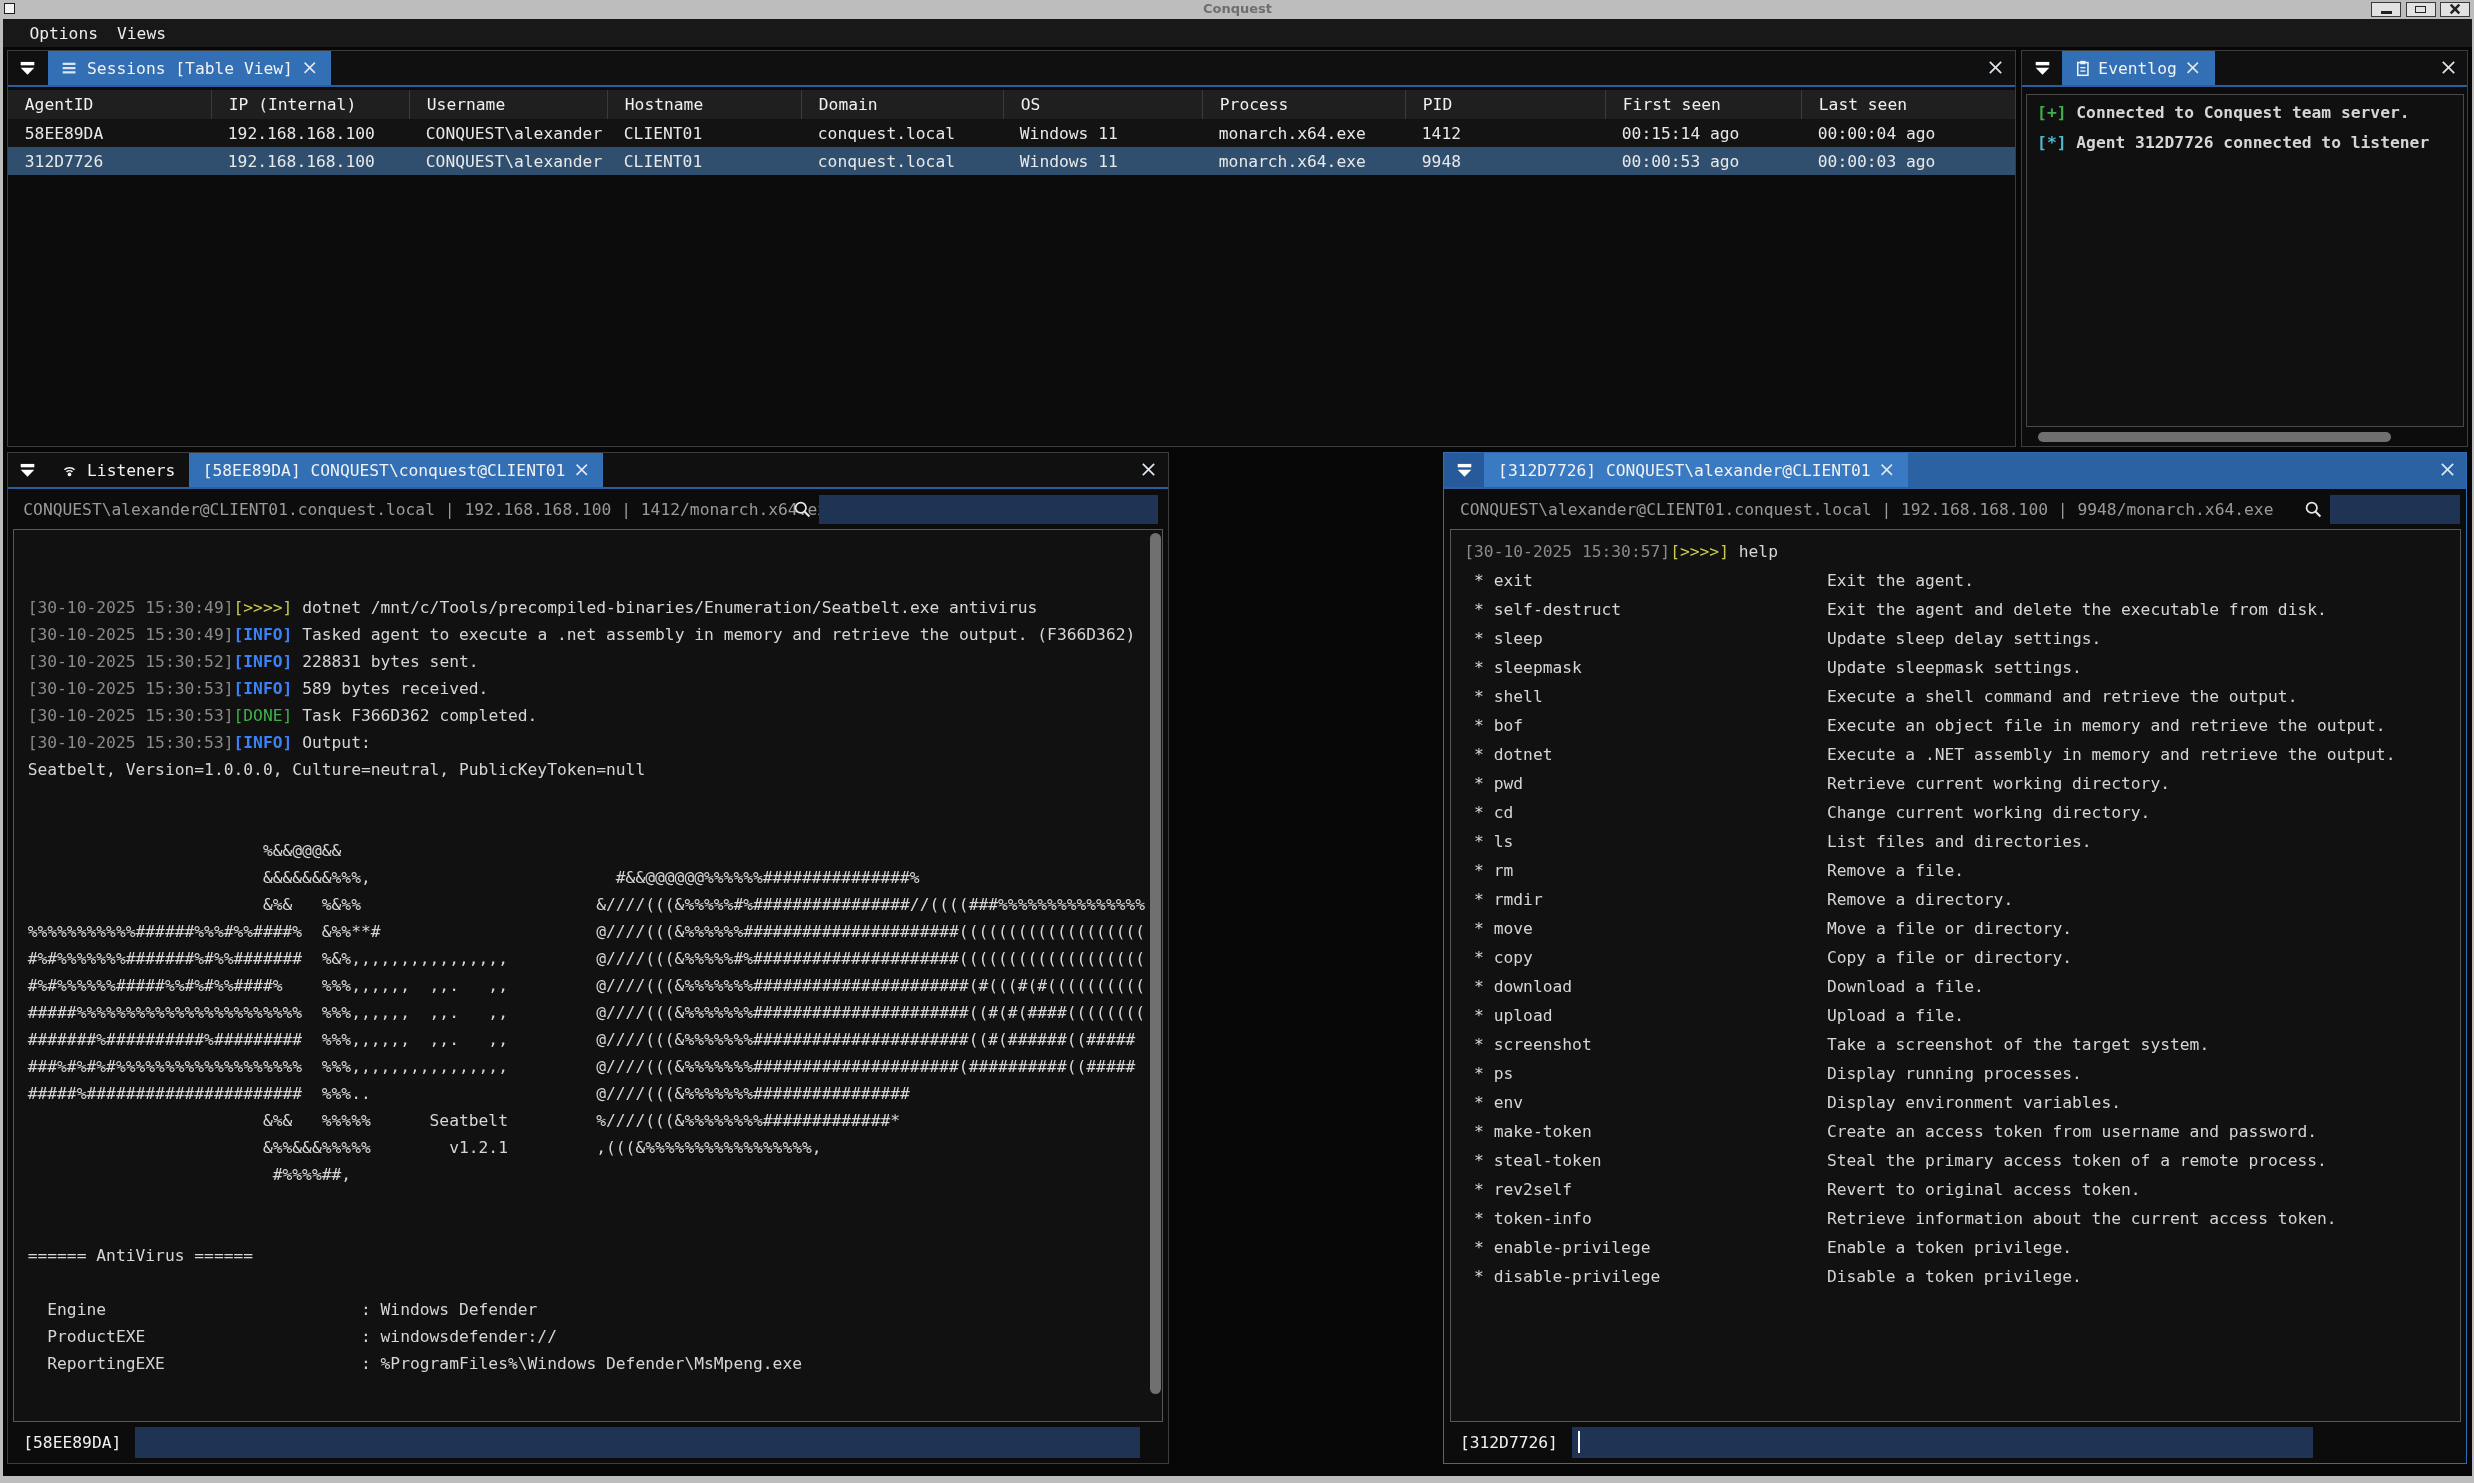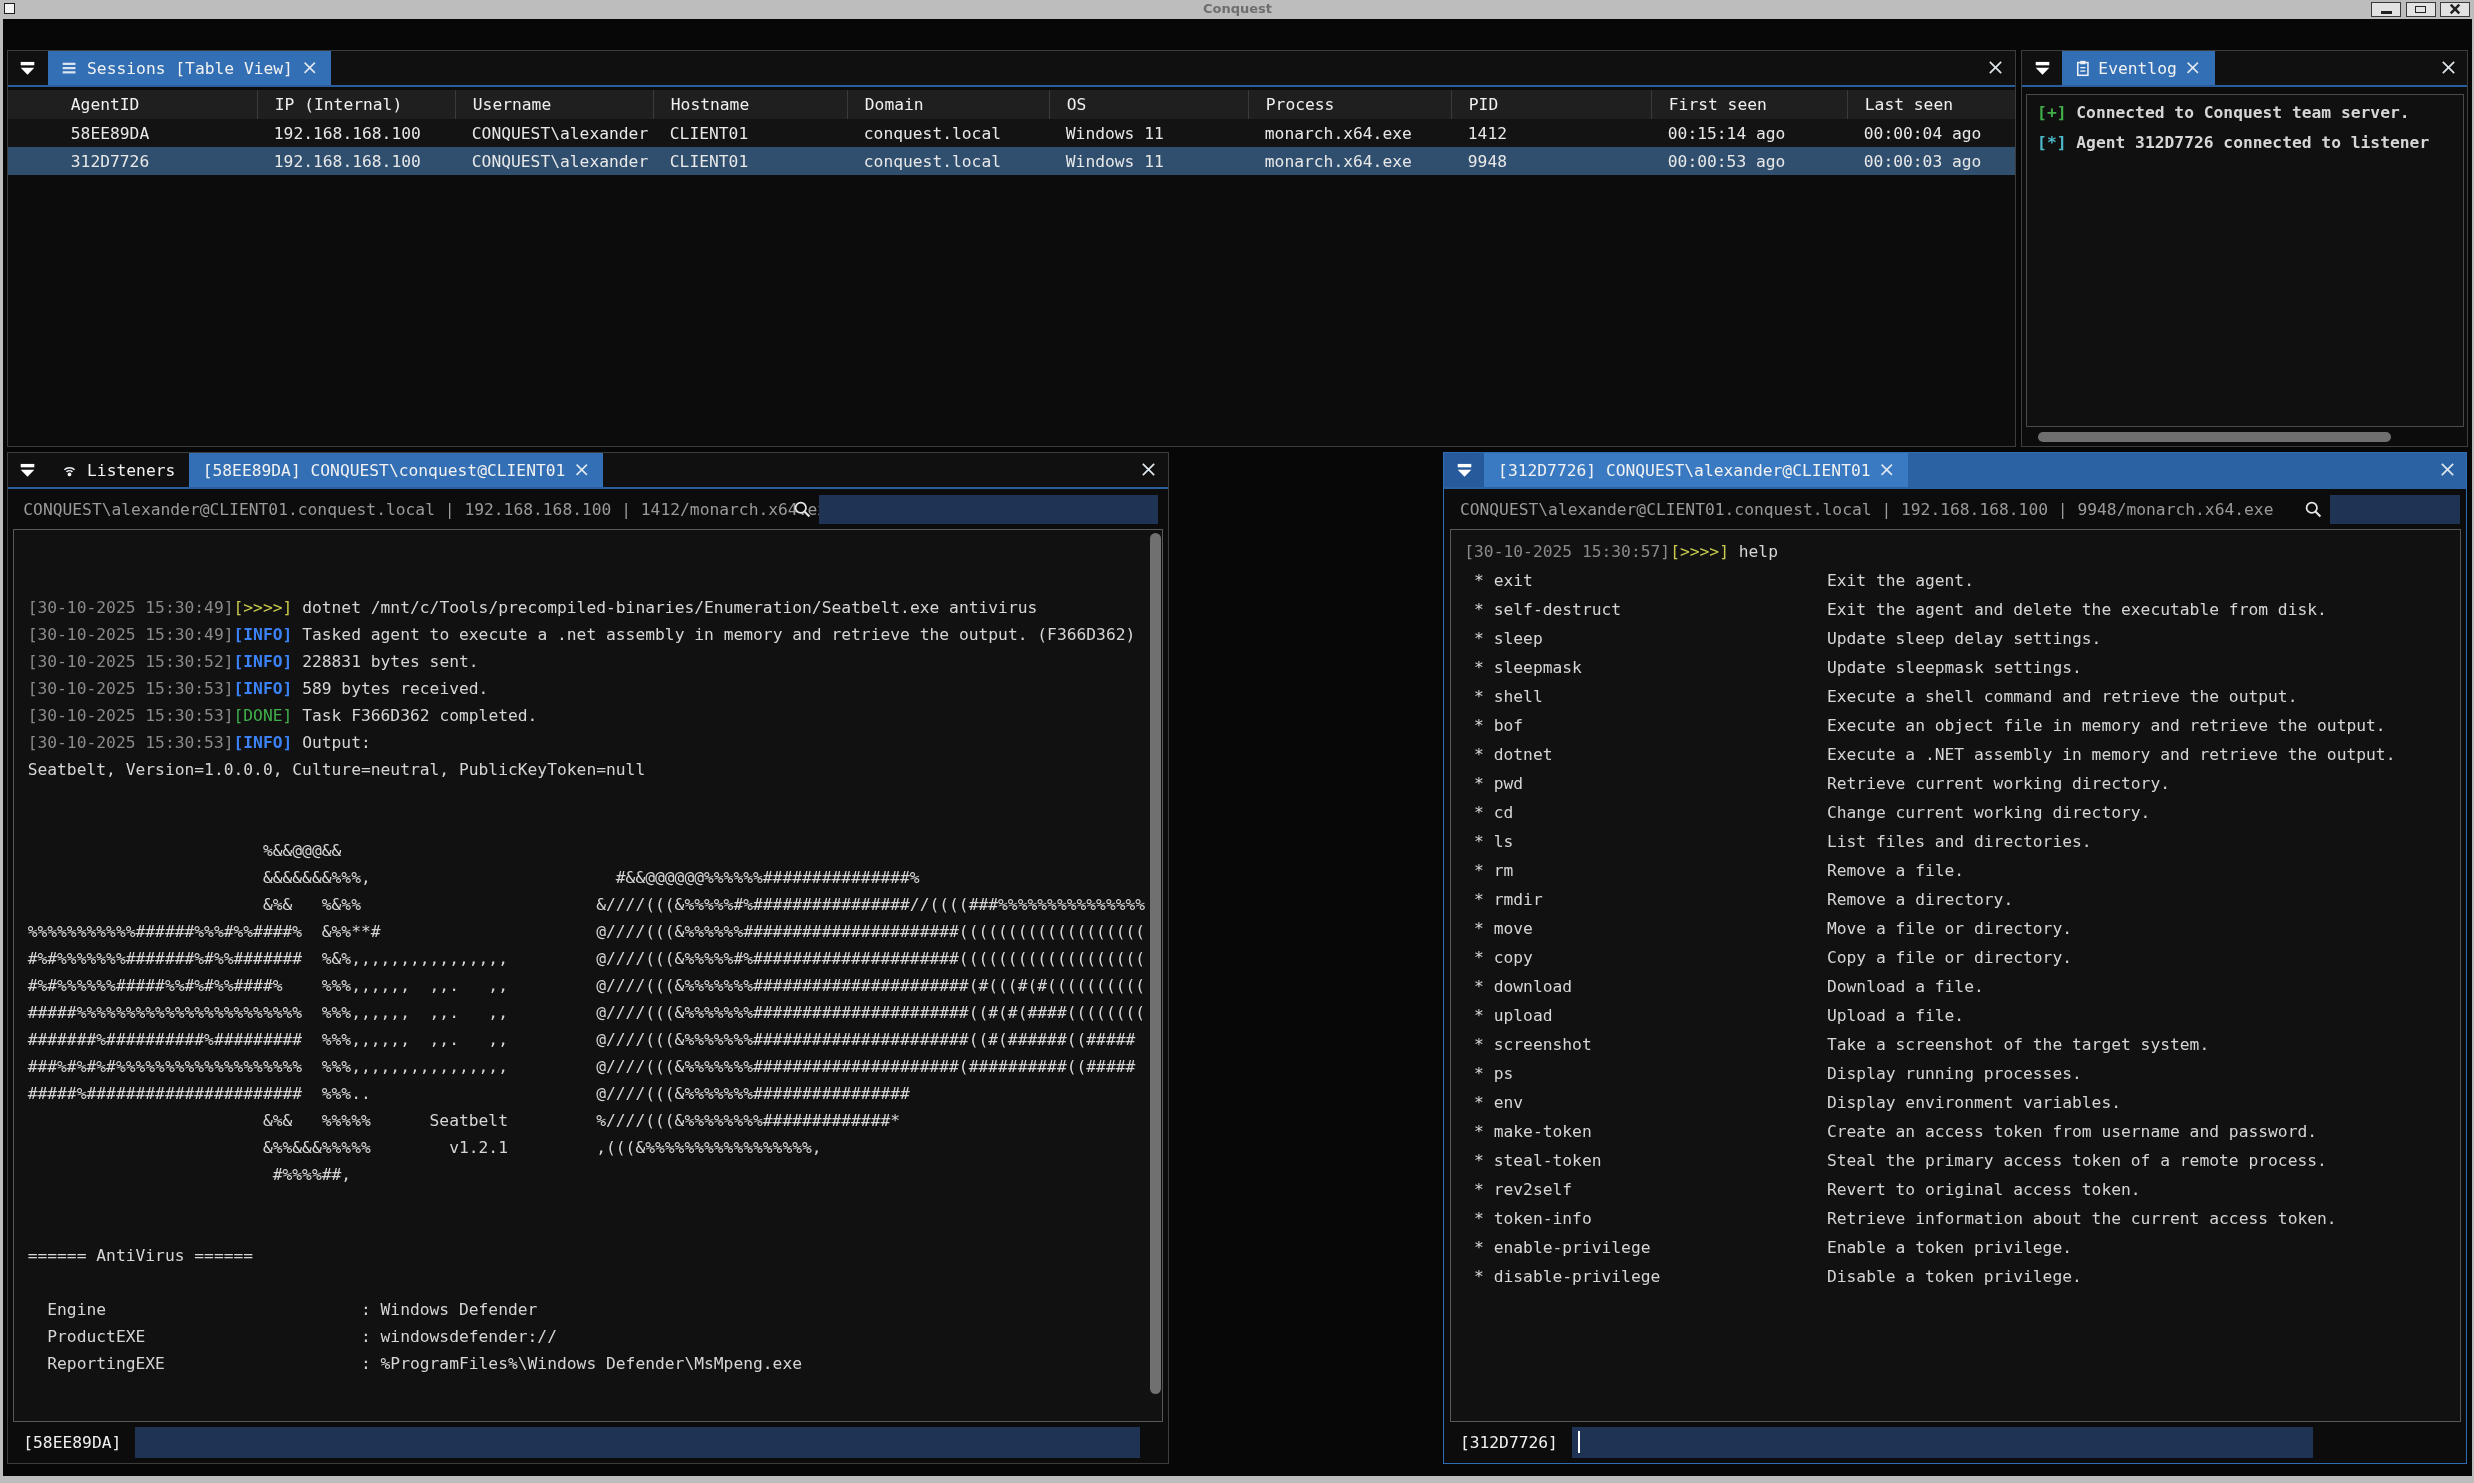--- a/index.html
+++ b/index.html
@@ -27,21 +27,21 @@
           border-bottom:2.6px solid #2a5e9e;}
   .focused .tabbar{background:#2b62a4;border-bottom-color:#2b62a4;text-align:center;}
   .dd{width:40px;display:flex;align-items:center;justify-content:center;}
   .focused .dd{background:#265a9b;}
   .tab{display:flex;align-items:center;gap:8.6px;padding:0 13.7px;font-size:16.3px;color:#f2f2f2;white-space:pre;}
   .tab.active{background:#336fb4;}
   .focused .tab.active{background:#3a7ac2;}
   .pclose{position:absolute;right:10.3px;top:0;height:32px;display:flex;align-items:center;}
   
   .thead,.trow{display:grid;grid-template-columns:203px 198px 198px 194px 202px 199px 203px 200px 196px 1fr;
-               font-size:16.3px;align-items:center;padding-left:46px;}
+               font-size:16.3px;align-items:center;}
   .thead{margin-top:3.4px;height:29px;background:#1f1f1f;color:#f0f0f0;}
   .thead .hcell{padding-left:17px;border-left:0.9px solid #3b3b3b;height:29px;line-height:29px;overflow:hidden;white-space:pre;}
   .thead .hcell:first-child{border-left:none;}
   .trow{height:28px;background:#131313;color:#e8e8e8;}
   .trow.selected{background:#304f6e;}
   .trow .cell{padding-left:17px;white-space:pre;overflow:hidden;}
   
   .evbox{position:absolute;left:3.4px;right:3.4px;top:43px;bottom:19px;border:0.9px solid #4a4a4a;background:#101010;
          font-size:16.3px;line-height:30px;padding:3.4px 10.3px;white-space:pre;color:#dcdcdc;overflow:hidden;font-weight:bold;}
   .hscroll{position:absolute;left:6.9px;right:6.9px;bottom:3.4px;height:11.2px;}
@@ -84,20 +84,24 @@
         <svg width="12" height="12" viewBox="0 0 14 14">
           <line x1="2" y1="2" x2="12" y2="12" stroke="#222" stroke-width="3"></line>
           <line x1="12" y1="2" x2="2" y2="12" stroke="#222" stroke-width="3"></line>
         </svg>
       </span>
     </span>
   </div>
 
   <div class="app">
 
+    <div class="menubar">
+      <span class="menu-item">Options</span>
+      <span class="menu-item">Views</span>
+    </div>
 
     <div class="panel" style="left:3.4px;top:31px;width:2009px;height:397px;">
       <div class="tabbar">
         <span class="dd">
           <svg width="17" height="14.6" viewBox="0 0 20 17">
             <rect x="2" y="1" width="16" height="4" fill="#fff"></rect>
               <path d="M2 8 L18 8 L10 16 Z" fill="#fff"></path>
           </svg>
         </span>
         <div class="tab active">

